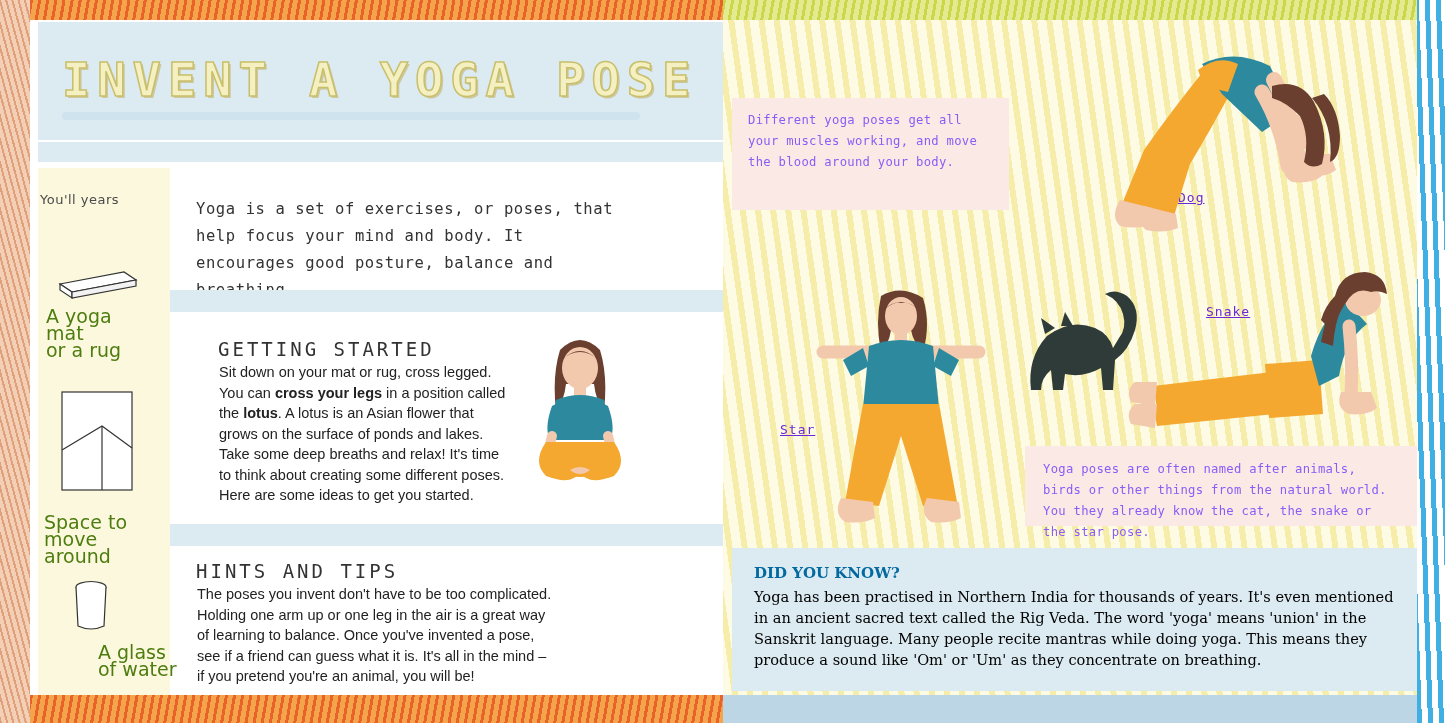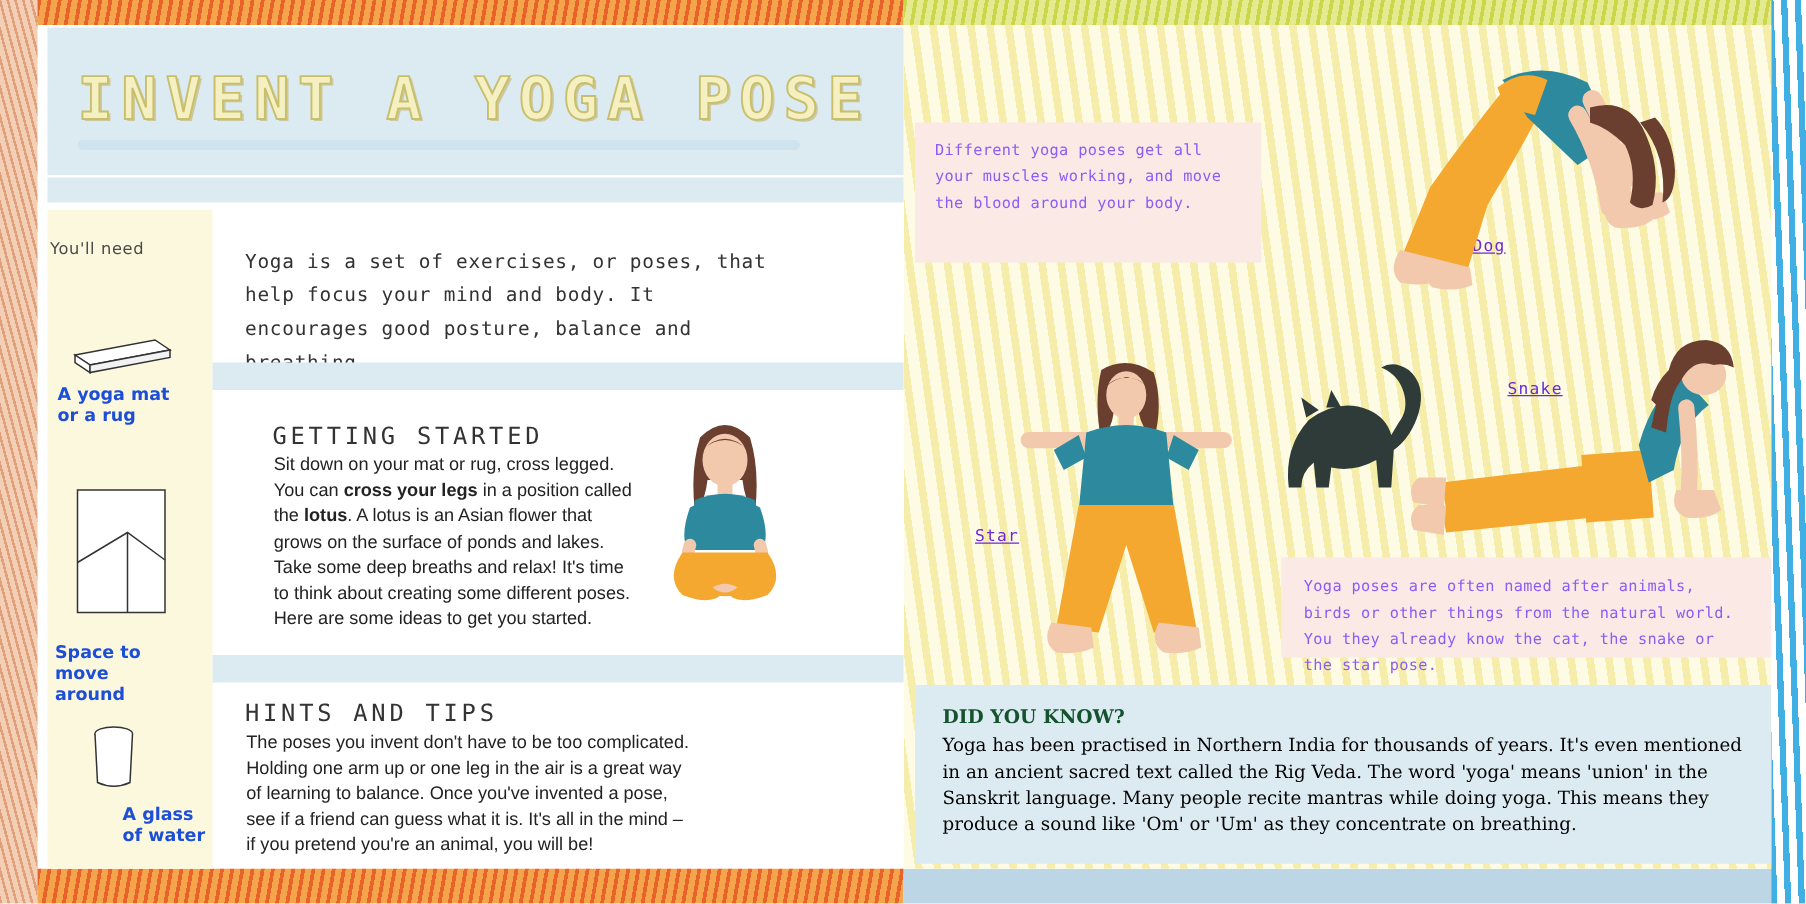--- a/index.html
+++ b/index.html
@@ -92,25 +92,24 @@
     position: absolute;
     left: 40px; top: 192px;
     width: 110px;
     font-family: "DejaVu Sans", sans-serif;
     font-size: 13px;
     color: #4a4a4a;
     letter-spacing: 0.5px;
   }
   .need-item-label {
     position: absolute;
-    font-size: 14px;
-    color: #1d4ed8;
+    font-size: 19px;
+    color: #4d7c0f;
     line-height: 17px;
     width: 96px;
-    font-weight: bold;
   }
   .cream-col {
     position: absolute;
     left: 148px; top: 168px;
     width: 22px; height: 527px;
     background: #fcf8dd;
   }
   .cream-col2 {
     position: absolute;
     left: 38px; top: 168px;
@@ -256,21 +255,21 @@
     left: 9px; top: 528px;
     width: 685px; height: 143px;
     background: #dceaf2;
     padding: 16px 22px;
     box-sizing: border-box;
   }
   .dyk-title {
     font-family: "DejaVu Serif", serif;
     font-weight: bold;
     font-size: 15px;
-    color: #14532d;
+    color: #0369a1;
     margin-bottom: 4px;
   }
   .dyk-body {
     font-family: "DejaVu Serif", serif;
     font-size: 14.6px;
     line-height: 21px;
     color: #000000;
   }
 
   svg { display: block; }
@@ -288,21 +287,21 @@
     <div class="left-bottom-bar"></div>
 
     <div class="title-band"></div>
     <div class="title-band-2"></div>
     <div class="title-underline"></div>
     <div class="page-title">INVENT A YOGA POSE</div>
 
     <div class="cream-col2"></div>
     <div class="cream-col"></div>
 
-    <div class="needs-heading">You'll need</div>
+    <div class="needs-heading">You'll years</div>
 
     <div class="fig" style="left:46px; top:262px;">
       <svg width="92" height="40" viewBox="0 0 92 40">
         <polygon points="14,22 78,10 90,18 26,30" fill="#ffffff" stroke="#333" stroke-width="1.2"></polygon>
         <polygon points="14,22 26,30 26,36 14,28" fill="#ffffff" stroke="#333" stroke-width="1.2"></polygon>
         <polygon points="26,30 90,18 90,24 26,36" fill="#f2f2f2" stroke="#333" stroke-width="1.2"></polygon>
       </svg>
     </div>
     <div class="need-item-label" style="left:46px; top:308px;">A yoga mat<br>or a rug</div>
 

